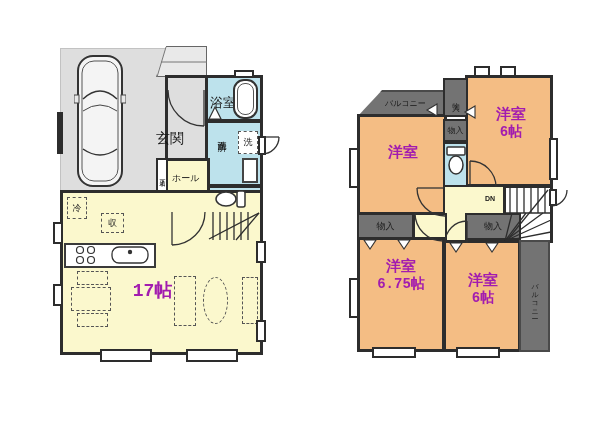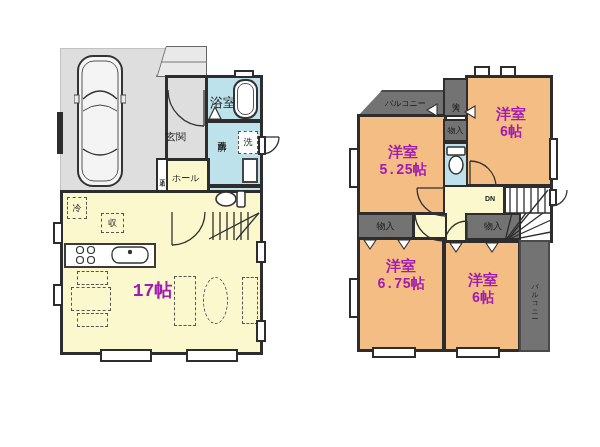--- a/index.html
+++ b/index.html
@@ -41,21 +41,21 @@
       <path d="M9,58 Q26,46 43,58" fill="none" stroke="#444" stroke-width="1"></path>
       <path d="M9,96 Q26,108 43,96" fill="none" stroke="#333" stroke-width="1.5"></path>
       <rect x="0" y="42" width="5" height="8" fill="#e8e8e8" stroke="#444" stroke-width="1"></rect>
       <rect x="47" y="42" width="5" height="8" fill="#e8e8e8" stroke="#444" stroke-width="1"></rect>
     </svg>
 
     <div class="abs" style="left:156px;top:46px;width:51px;height:31px;background:#e9e9e9;border:1px solid #666;
                 clip-path:polygon(20% 0,100% 0,100% 100%,0 100%);"></div>
 
     <div class="room gray" style="left:165px;top:75px;width:45px;height:88px;"></div>
-    <div class="slabel" style="left:166px;top:130px;font-size:10px;">玄関</div>
+    <div class="slabel" style="left:156px;top:130px;font-size:14px;">玄関</div>
 
     <div class="room blue" style="left:205px;top:75px;width:58px;height:47px;"></div>
     <div class="slabel" style="left:210px;top:94px;font-size:13px;">浴室</div>
 
     <div class="abs white" style="left:233px;top:79px;width:25px;height:40px;border:2px solid #333;border-radius:11px;"></div>
     <div class="abs" style="left:237px;top:83px;width:17px;height:32px;border:1px solid #555;border-radius:8px;background:#fff;"></div>
 
     <div class="room blue" style="left:205px;top:120px;width:58px;height:67px;"></div>
     <div class="slabel vtext" style="left:215px;top:134px;height:50px;font-size:9px;">洗面所</div>
     <div class="dashed" style="left:238px;top:131px;width:20px;height:23px;background:#fff;">
@@ -108,21 +108,20 @@
 
   <div class="abs" style="left:300px;top:0;width:300px;height:447px;">
 
     <div class="abs lgray" style="left:57px;top:90px;width:90px;height:27px;border:2px solid #4a4a4a;
                 clip-path:polygon(28% 0,100% 0,100% 100%,0 100%);"></div>
     <div class="slabel" style="left:85px;top:98px;font-size:8px;">バルコニー</div>
 
     <div class="room orange" style="left:57px;top:114px;width:90px;height:101px;"></div>
     <div class="rlabel" style="left:62px;top:146px;width:82px;">
       <div style="font-size:15px;">洋室</div>
-      <div style="font-size:14px;">5.25帖</div>
     </div>
 
     <div class="room orange" style="left:165px;top:75px;width:88px;height:112px;"></div>
     <div class="rlabel" style="left:180px;top:108px;width:62px;">
       <div style="font-size:15px;">洋室</div>
       <div style="font-size:14px;">6帖</div>
     </div>
 
     <div class="thinroom lgray" style="left:143px;top:78px;width:25px;height:39px;display:flex;align-items:center;justify-content:center;">
       <span class="vtext" style="font-size:7.5px;">物入</span>

